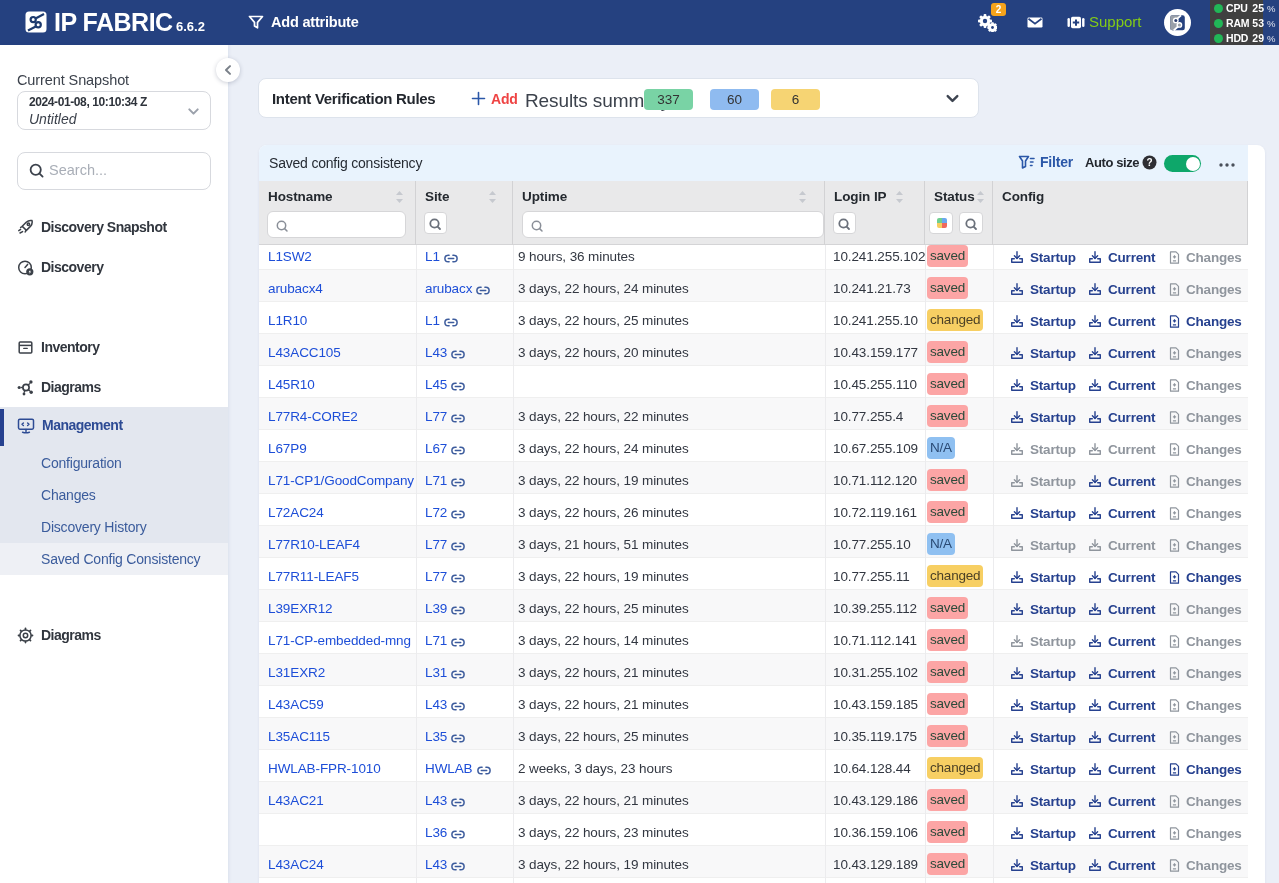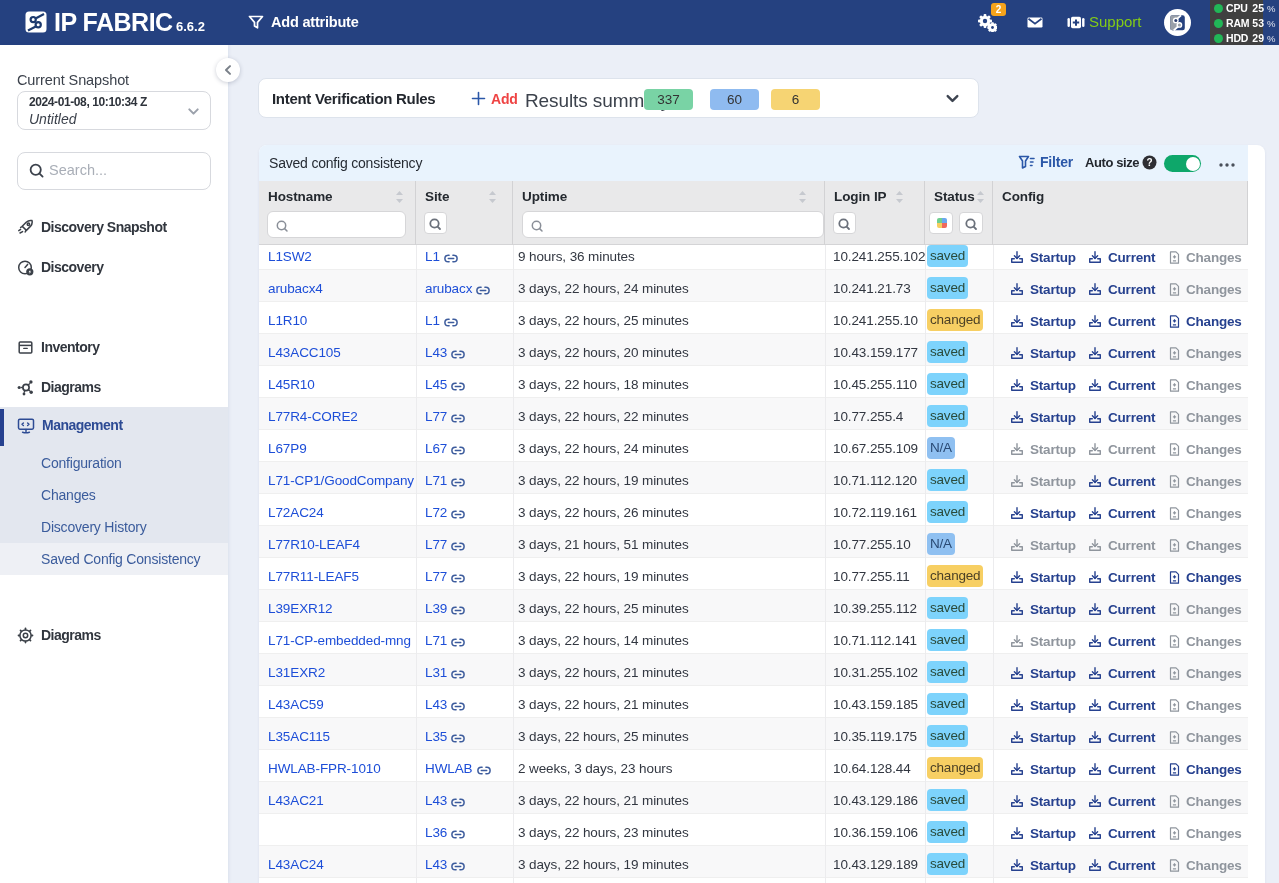--- a/index.html
+++ b/index.html
@@ -12,21 +12,21 @@
 .ghead{position:absolute;left:0;top:36px;width:989px;height:64px;background:#e9e9ea;border-bottom:1px solid #d4d4d6;}
 .gcol{position:absolute;top:0;height:64px;border-right:1px solid #d2d2d4;}
 .glabel{position:absolute;top:8px;font-size:13.5px;font-weight:bold;color:#24292f;letter-spacing:-0.1px;}
 .tbody{position:absolute;left:0;top:100px;width:989px;height:638px;overflow:hidden;}
 .trow{position:relative;width:989px;height:32px;border-bottom:1px solid #efefef;background:#fff;}
 .trow.even{background:#f8f8f9;}
 .tcell{position:absolute;top:3px;height:32px;line-height:31px;font-size:13.5px;color:#323741;white-space:nowrap;letter-spacing:-0.1px;}
 .cborder{position:absolute;top:0;height:32px;width:1px;background:#ececee;}
 a.lnk{color:#1d4ed8;text-decoration:none;}
 .pill{display:inline-block;height:22px;line-height:22px;border-radius:4px;padding:0 3px;font-size:13.5px;letter-spacing:-0.2px;}
-.pill.saved{background:#7dd3fc;color:#2a4a3a;}
+.pill.saved{background:#fca5a5;color:#2a4a3a;}
 .pill.changed{background:#f7cf63;color:#4c4126;}
 .pill.na{background:#8fc0f1;color:#2a4a74;}
 .cfgitem{position:absolute;top:3px;height:32px;display:flex;align-items:center;gap:6px;font-weight:bold;font-size:13.5px;letter-spacing:-0.2px;}
 .menu-item{position:absolute;left:0;width:228px;height:40px;display:flex;align-items:center;padding-left:17px;gap:7px;font-size:14px;font-weight:bold;color:#31363e;letter-spacing:-0.5px;}
 .sub-item{position:absolute;left:0;width:228px;height:32px;display:flex;align-items:center;padding-left:41px;font-size:14px;color:#3b5c9c;letter-spacing:-0.2px;}
 .spill{display:inline-block;width:49px;height:21px;line-height:21px;text-align:center;border-radius:4px;font-size:13.5px;color:#333;}
 .sbox{position:absolute;background:#fff;border:1px solid #d6d6d8;border-radius:6px;}
 </style></head><body>
 <div class="nav">
     <div class="abs" style="left:25px;top:11px;"><svg width="22" height="22" viewBox="0 0 22 22">
@@ -523,21 +523,20 @@
           <div class="cborder" style="left:666px;"></div>
           <div class="cborder" style="left:734px;"></div>
           <div class="tcell" style="left:9px;"><a class="lnk">L45R10</a></div>
           <div class="tcell" style="left:166px;"><a class="lnk">L45</a><svg width="14" height="9" viewBox="0 0 14 9" style="vertical-align:-2px;margin-left:4px">
               <g fill="none" stroke="#3d5c9d" stroke-width="1.5" stroke-linecap="round">
                 <path d="M5.1 1.2 L4.2 1.2 A3.3 3.3 0 0 0 4.2 7.8 L5.1 7.8"></path>
                 <path d="M8.9 1.2 L9.8 1.2 A3.3 3.3 0 0 1 9.8 7.8 L8.9 7.8"></path>
                 <path d="M4.3 4.5 L9.7 4.5"></path>
               </g>
             </svg></div>
-          <div class="tcell" style="left:259px;">3 days, 22 hours, 18 minutes</div>
           <div class="tcell" style="left:574px;">10.45.255.110</div>
           <div class="abs" style="left:668px;top:7px;"><span class="pill saved">saved</span></div>
           <span class="cfgitem" style="left:751px;color:#26418f;">
             <svg width="14" height="14" viewBox="0 0 14 14" style="vertical-align:-2px">
               <g fill="none" stroke="#26418f" stroke-width="1.4" stroke-linecap="round" stroke-linejoin="round">
                 <path d="M4.3 8.8 L1.7 8.8 L1.7 12.2 L12.3 12.2 L12.3 8.8 L9.7 8.8"></path>
                 <path d="M7 1.8 L7 8.2"></path>
                 <path d="M4.4 5.7 L7 8.4 L9.6 5.7"></path>
               </g>
             </svg>

